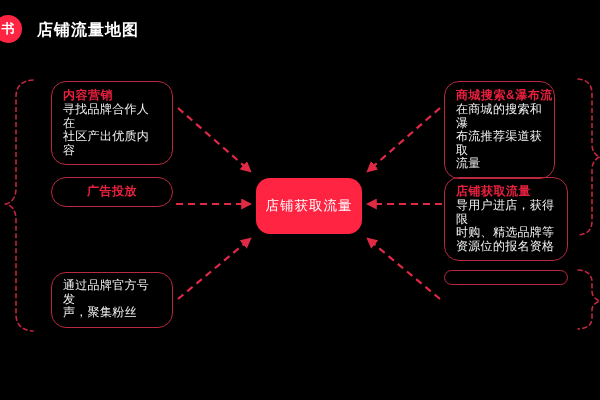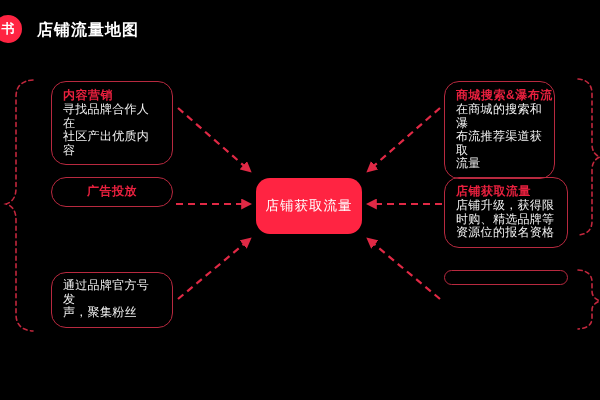--- a/index.html
+++ b/index.html
@@ -99,21 +99,21 @@
   </div>
 
   <div class="card" style="left:444px;top:81px;width:111px;">
     <div class="card-title">商城搜索&amp;瀑布流</div>
     <div class="card-body">在商城的搜索和瀑
 布流推荐渠道获取
 流量</div>
   </div>
   <div class="card" style="left:444px;top:177px;width:124px;">
     <div class="card-title">店铺获取流量</div>
-    <div class="card-body">店铺升级，获得限
+    <div class="card-body">导用户进店，获得限
 时购、精选品牌等
 资源位的报名资格</div>
   </div>
   <div class="card" style="left:444px;top:270px;width:124px;">
   </div>
 
   <div class="center-node">
     <span class="center-label">店铺获取流量</span>
   </div>
 

